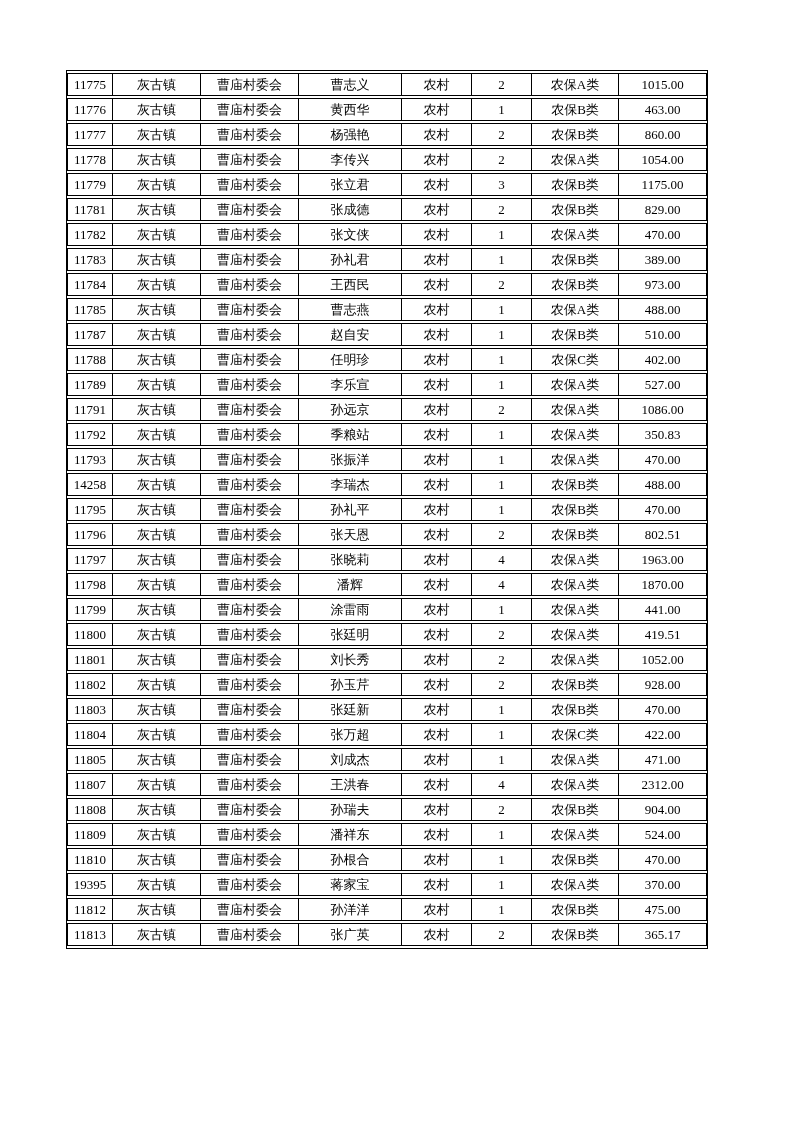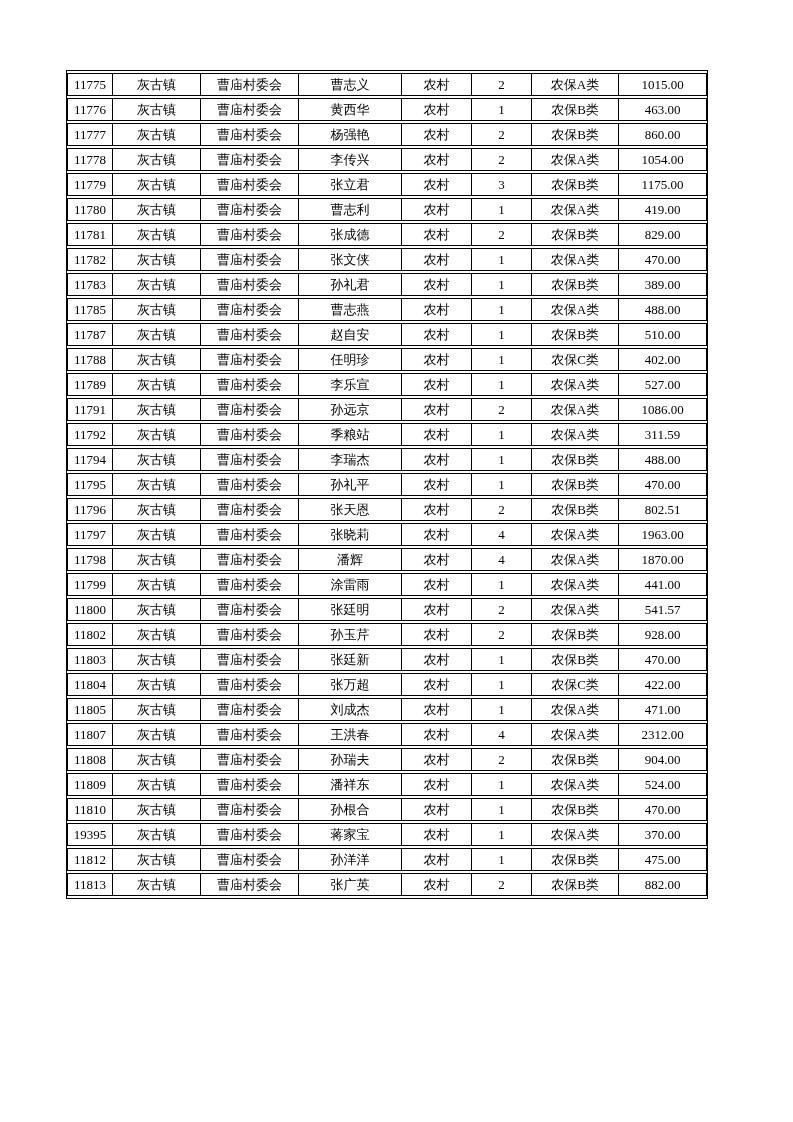--- a/index.html
+++ b/index.html
@@ -112,30 +112,20 @@
     <td>11779</td>
     <td>灰古镇</td>
     <td>曹庙村委会</td>
     <td>张立君</td>
     <td>农村</td>
     <td>3</td>
     <td>农保B类</td>
     <td>1175.00</td>
   </tr>
           <tr>
-    <td>11780</td>
-    <td>灰古镇</td>
-    <td>曹庙村委会</td>
-    <td>曹志利</td>
-    <td>农村</td>
-    <td>1</td>
-    <td>农保A类</td>
-    <td>419.00</td>
-  </tr>
-          <tr>
     <td>11781</td>
     <td>灰古镇</td>
     <td>曹庙村委会</td>
     <td>张成德</td>
     <td>农村</td>
     <td>2</td>
     <td>农保B类</td>
     <td>829.00</td>
   </tr>
           <tr>
@@ -150,20 +140,30 @@
   </tr>
           <tr>
     <td>11783</td>
     <td>灰古镇</td>
     <td>曹庙村委会</td>
     <td>孙礼君</td>
     <td>农村</td>
     <td>1</td>
     <td>农保B类</td>
     <td>389.00</td>
+  </tr>
+          <tr>
+    <td>11784</td>
+    <td>灰古镇</td>
+    <td>曹庙村委会</td>
+    <td>王西民</td>
+    <td>农村</td>
+    <td>2</td>
+    <td>农保B类</td>
+    <td>973.00</td>
   </tr>
           <tr>
     <td>11785</td>
     <td>灰古镇</td>
     <td>曹庙村委会</td>
     <td>曹志燕</td>
     <td>农村</td>
     <td>1</td>
     <td>农保A类</td>
     <td>488.00</td>
@@ -209,24 +209,34 @@
     <td>1086.00</td>
   </tr>
           <tr>
     <td>11792</td>
     <td>灰古镇</td>
     <td>曹庙村委会</td>
     <td>季粮站</td>
     <td>农村</td>
     <td>1</td>
     <td>农保A类</td>
-    <td>311.59</td>
-  </tr>
-          <tr>
-    <td>11794</td>
+    <td>350.83</td>
+  </tr>
+          <tr>
+    <td>11793</td>
+    <td>灰古镇</td>
+    <td>曹庙村委会</td>
+    <td>张振洋</td>
+    <td>农村</td>
+    <td>1</td>
+    <td>农保A类</td>
+    <td>470.00</td>
+  </tr>
+          <tr>
+    <td>14258</td>
     <td>灰古镇</td>
     <td>曹庙村委会</td>
     <td>李瑞杰</td>
     <td>农村</td>
     <td>1</td>
     <td>农保B类</td>
     <td>488.00</td>
   </tr>
           <tr>
     <td>11795</td>
@@ -279,21 +289,31 @@
     <td>441.00</td>
   </tr>
           <tr>
     <td>11800</td>
     <td>灰古镇</td>
     <td>曹庙村委会</td>
     <td>张廷明</td>
     <td>农村</td>
     <td>2</td>
     <td>农保A类</td>
-    <td>541.57</td>
+    <td>419.51</td>
+  </tr>
+          <tr>
+    <td>11801</td>
+    <td>灰古镇</td>
+    <td>曹庙村委会</td>
+    <td>刘长秀</td>
+    <td>农村</td>
+    <td>2</td>
+    <td>农保A类</td>
+    <td>1052.00</td>
   </tr>
           <tr>
     <td>11802</td>
     <td>灰古镇</td>
     <td>曹庙村委会</td>
     <td>孙玉芹</td>
     <td>农村</td>
     <td>2</td>
     <td>农保B类</td>
     <td>928.00</td>
@@ -389,18 +409,18 @@
     <td>475.00</td>
   </tr>
           <tr>
     <td>11813</td>
     <td>灰古镇</td>
     <td>曹庙村委会</td>
     <td>张广英</td>
     <td>农村</td>
     <td>2</td>
     <td>农保B类</td>
-    <td>882.00</td>
+    <td>365.17</td>
   </tr>
         </tbody>
     </table>
   </div>
 </div>
 
 </body></html>

